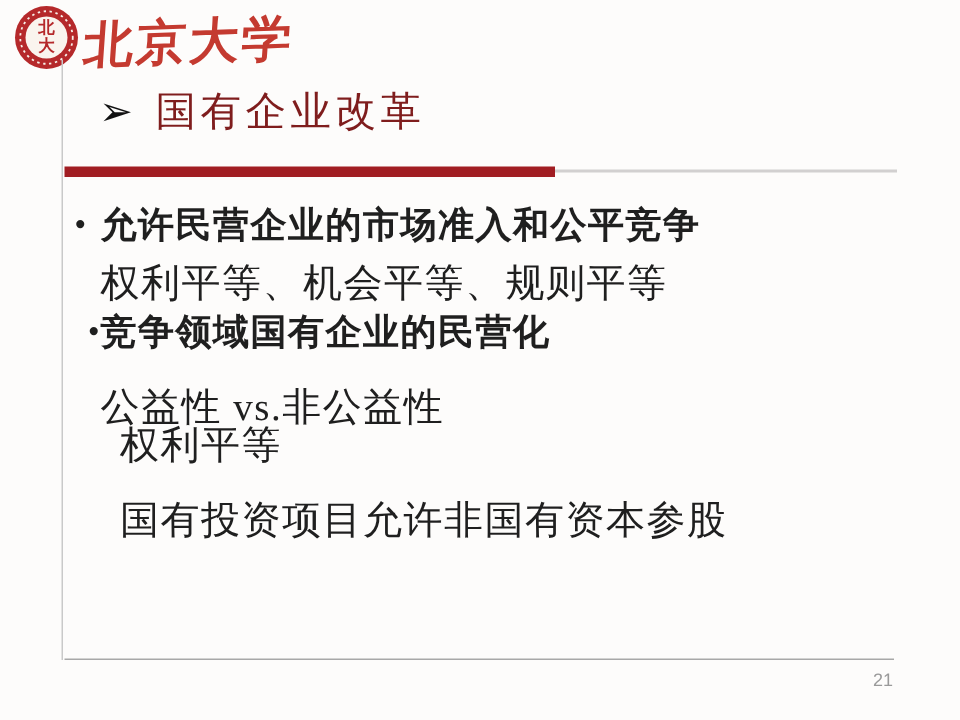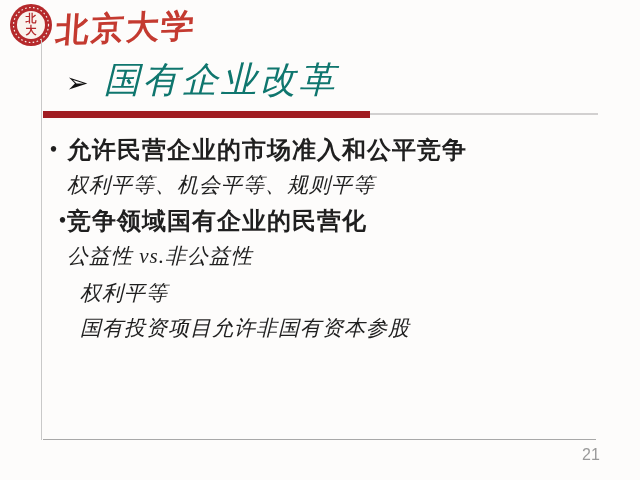--- a/index.html
+++ b/index.html
@@ -19,41 +19,41 @@
     transform:skewX(-6deg) rotate(-2deg);
     letter-spacing:2px;white-space:nowrap;
   }
 
   
   .vline{position:absolute;left:41px;top:40px;width:1px;height:400px;background:#c9c9c9;}
 
   
   .title-row{position:absolute;left:66px;top:56px;display:flex;align-items:baseline;gap:15px;white-space:nowrap;}
   .title-arrow{font-size:27px;color:#111;font-family:"DejaVu Sans",sans-serif;}
-  .title-text{font-size:36px;color:#0f766e;letter-spacing:3px;font-style:italic;}
+  .title-text{font-size:27px;color:#7f1d1d;letter-spacing:3px;}
   .title-bar{position:absolute;left:43px;top:111px;width:327px;height:7px;background:#a11d22;}
   .title-bar-ext{position:absolute;left:370px;top:113px;width:228px;height:2px;background:#d2d0d0;}
 
   
   .line{position:absolute;white-space:nowrap;color:#1f1f1f;}
   .line .marker{display:inline-block;width:17px;font-size:20px;vertical-align:2px;}
   .lvl1{font-size:24px;font-weight:bold;letter-spacing:1px;}
-  .lvl2{font-size:21px;letter-spacing:1px;font-style:italic;}
+  .lvl2{font-size:26px;letter-spacing:1px;}
   .l1{left:50px;top:134px;}
   .l2{left:67px;top:171px;}
   .l3{left:50px;top:205px;text-align:right;}
-  .l4{left:67px;top:242px;}
+  .l4{left:67px;top:254px;}
   .l5{left:80px;top:279px;}
-  .l6{left:80px;top:314px;text-align:right;}
+  .l6{left:80px;top:329px;text-align:right;}
   .l7{left:50px;top:348px;font-size:25px;}
   .l8{left:138px;top:387px;}
 
   
   .footer-rule{position:absolute;left:43px;top:439px;width:553px;height:1px;background:#a8a8a8;}
-  .page-number{position:absolute;left:582px;top:446px;font-size:16px;color:#9a9a9a;font-family:"Liberation Sans",sans-serif;}
+  .page-number{position:absolute;left:582px;top:446px;font-size:12px;color:#9a9a9a;font-family:"Liberation Sans",sans-serif;}
 </style>
 </head>
 <body>
 
 <div class="slide">
 
   <svg class="logo" viewBox="0 0 44 44">
     <circle cx="22" cy="22" r="21" fill="#b5292b"></circle>
     <circle cx="22" cy="22" r="17.5" fill="none" stroke="#f6efe9" stroke-width="1.2" stroke-dasharray="1.6 2.4"></circle>
     <circle cx="22" cy="22" r="14" fill="#faf4ee"></circle>

